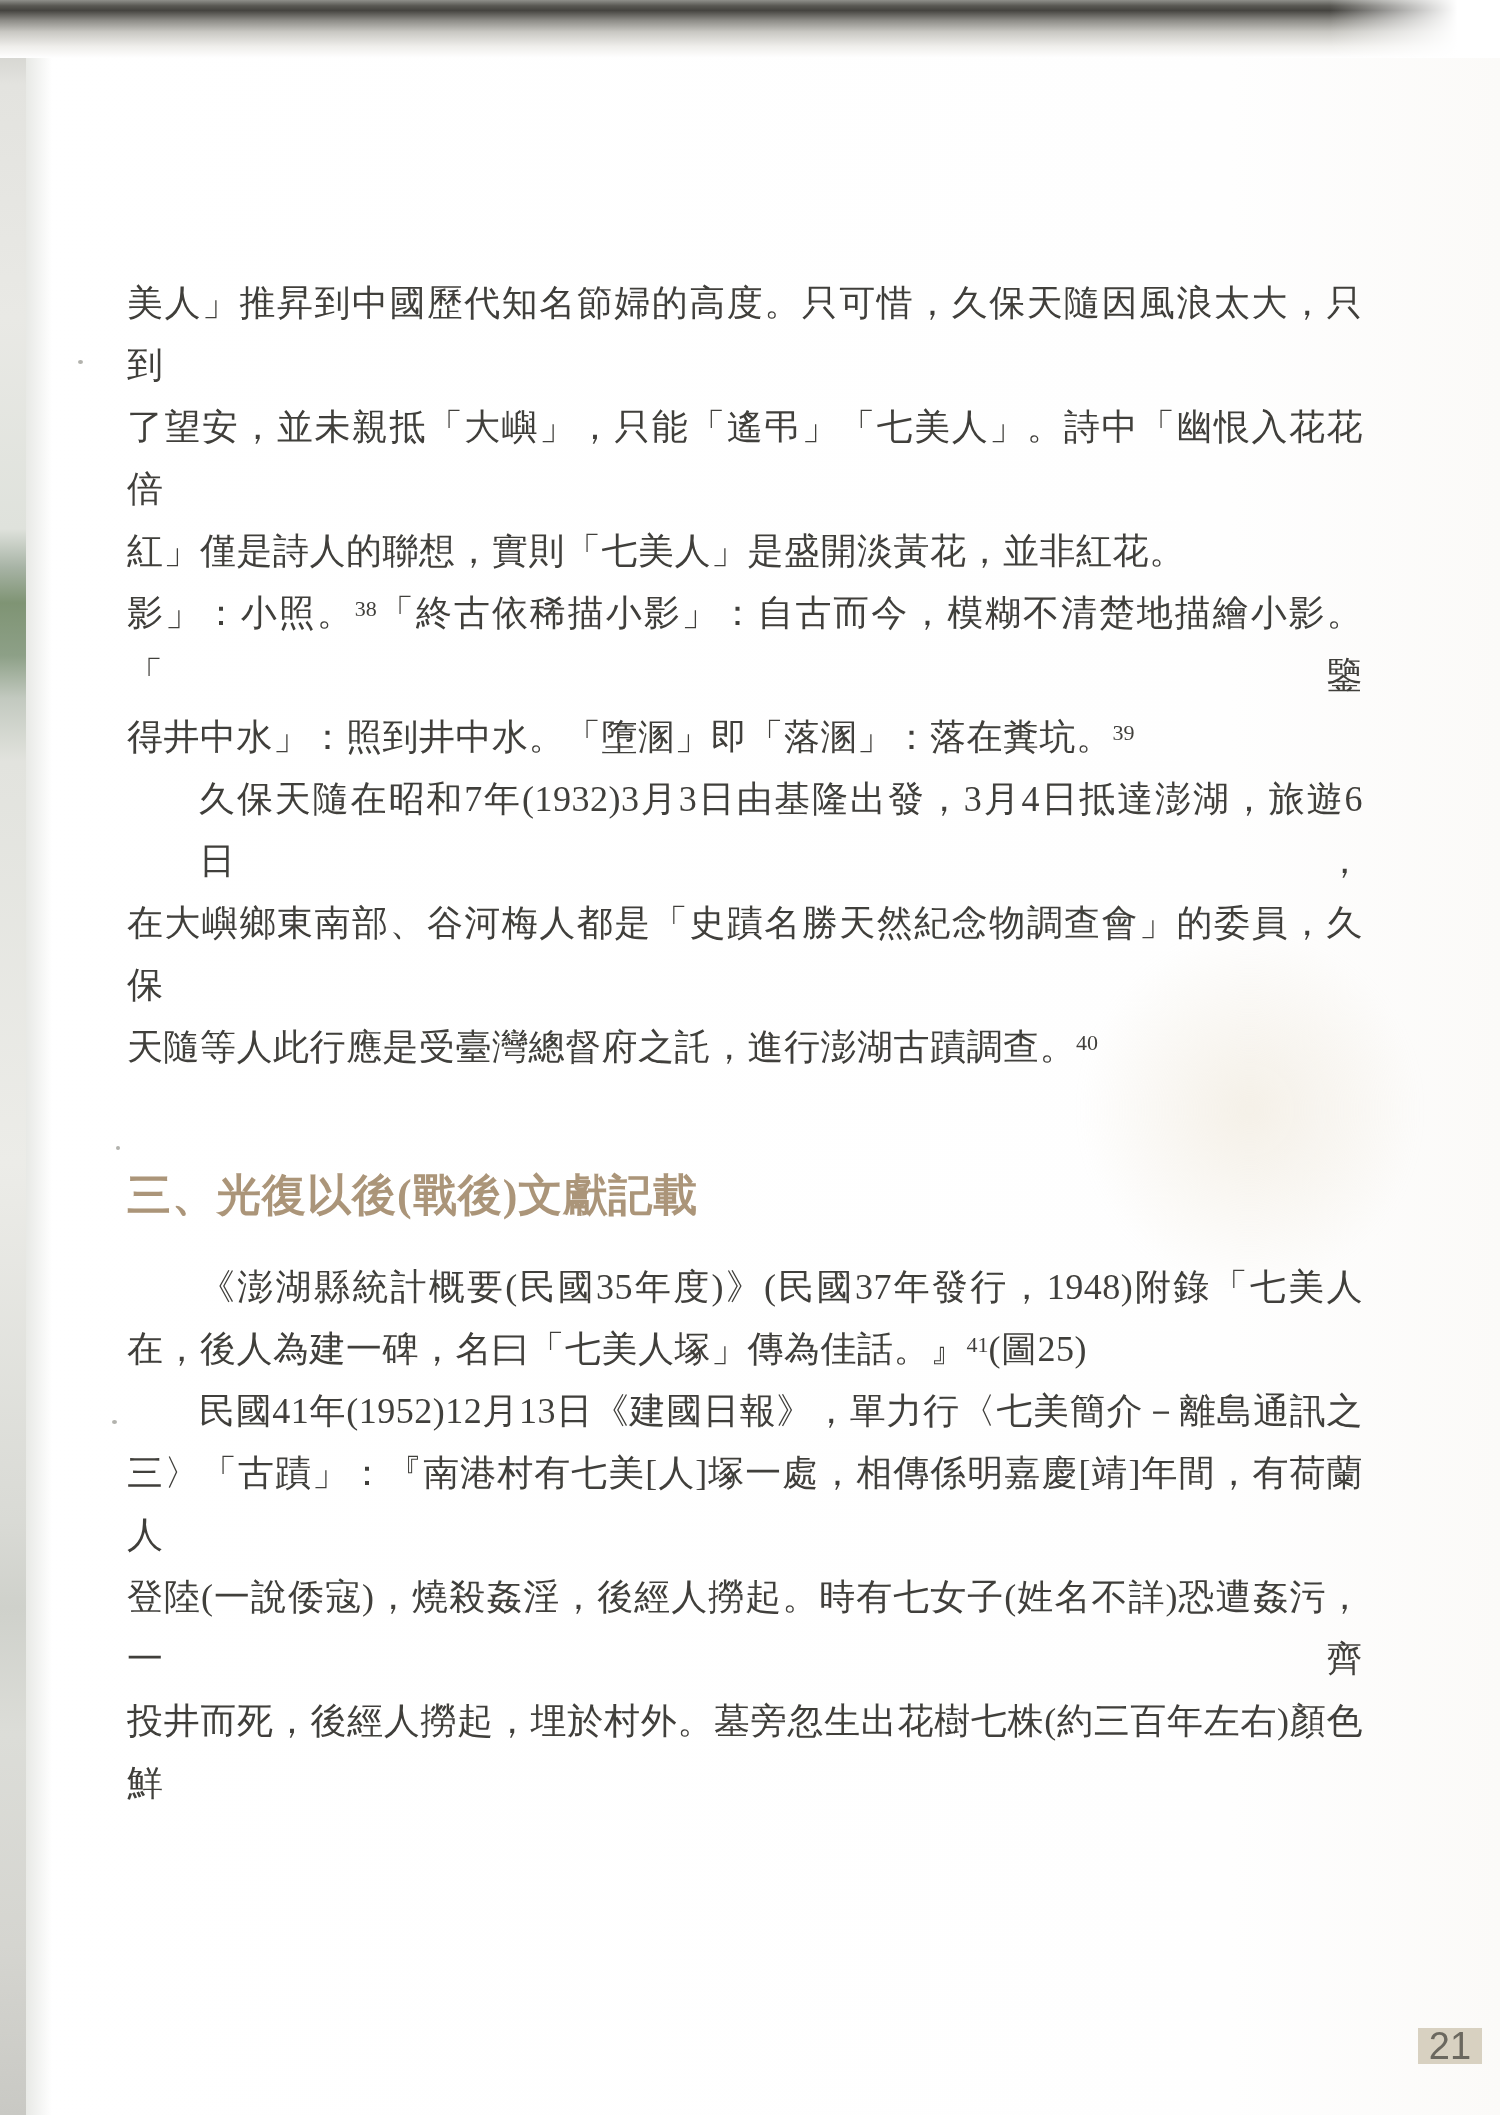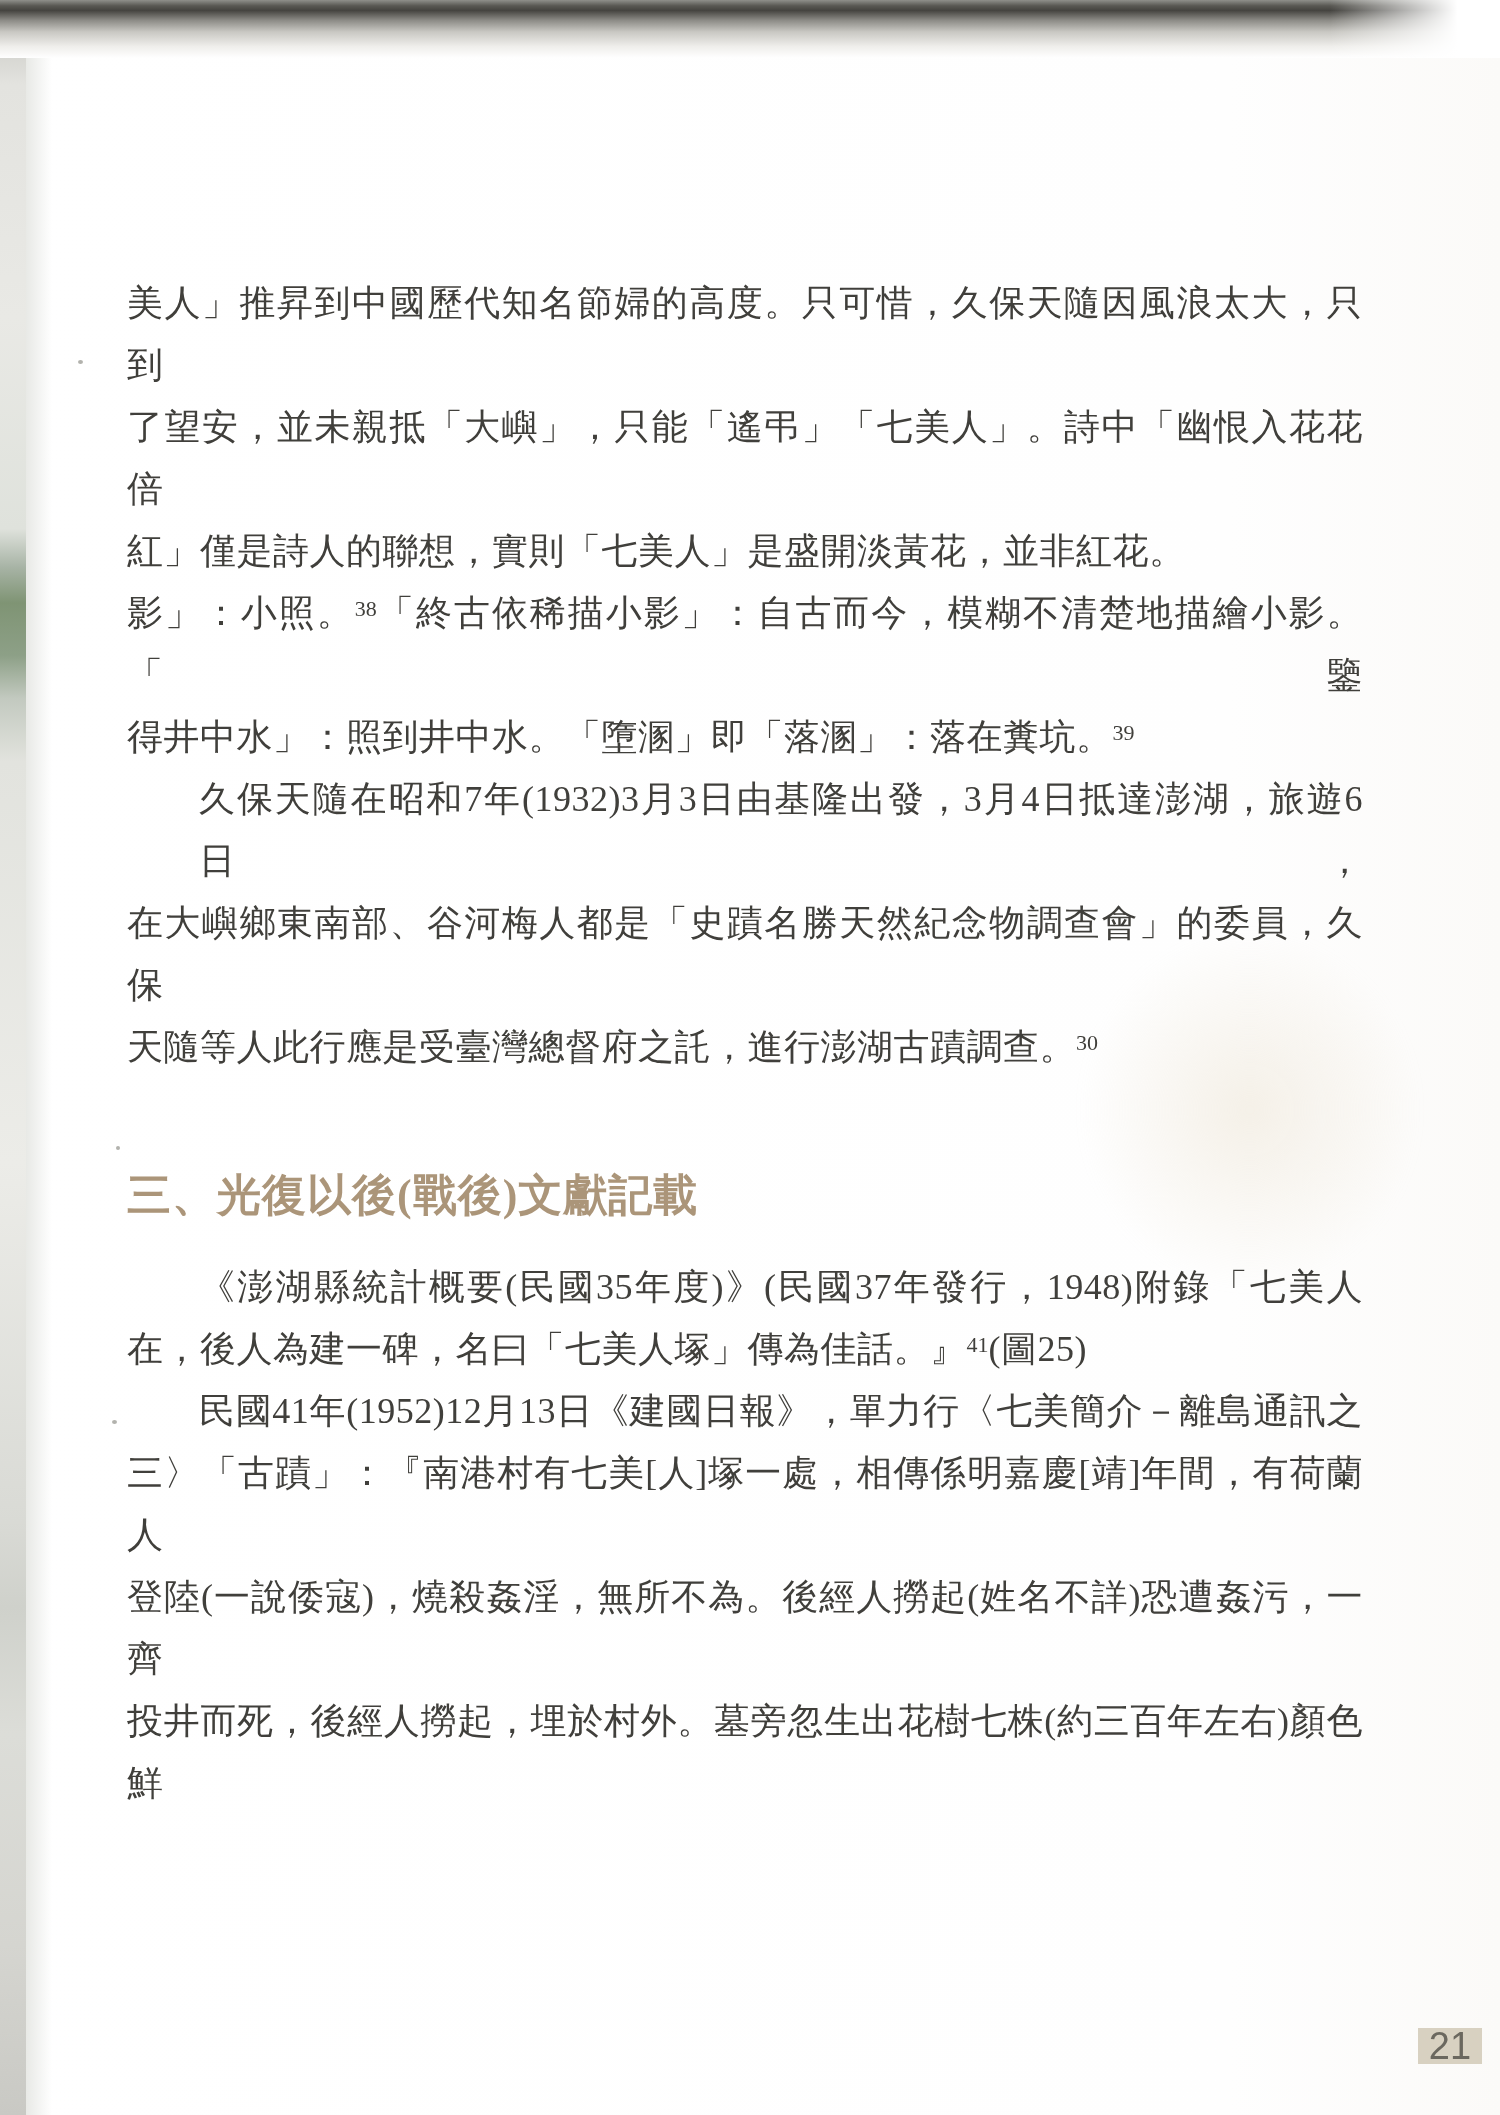--- a/index.html
+++ b/index.html
@@ -86,35 +86,35 @@
           <div class="bline">了望安，並未親抵「大嶼」，只能「遙弔」「七美人」。詩中「幽恨入花花倍</div>
           <div class="bline lastline">紅」僅是詩人的聯想，實則「七美人」是盛開淡黃花，並非紅花。</div>
         </div>
         <div class="para">
           <div class="bline">影」：小照。<sup>38</sup>「終古依稀描小影」：自古而今，模糊不清楚地描繪小影。「鑒</div>
           <div class="bline lastline">得井中水」：照到井中水。「墮溷」即「落溷」：落在糞坑。<sup>39</sup></div>
         </div>
         <div class="para">
           <div class="bline indent">久保天隨在昭和7年(1932)3月3日由基隆出發，3月4日抵達澎湖，旅遊6日，</div>
           <div class="bline">在大嶼鄉東南部、谷河梅人都是「史蹟名勝天然紀念物調查會」的委員，久保</div>
-          <div class="bline lastline">天隨等人此行應是受臺灣總督府之託，進行澎湖古蹟調查。<sup>30</sup></div>
+          <div class="bline lastline">天隨等人此行應是受臺灣總督府之託，進行澎湖古蹟調查。<sup>40</sup></div>
         </div>
       </div>
 
     <div class="section-heading" style="color: rgb(171, 149, 121); font-family: Liberation Serif, serif;">三、光復以後(戰後)文獻記載</div>
 
     <div id="para-bottom">
         <div class="para">
           <div class="bline indent">《澎湖縣統計概要(民國35年度)》(民國37年發行，1948)附錄「七美人</div>
           <div class="bline lastline">在，後人為建一碑，名曰「七美人塚」傳為佳話。』<sup>41</sup>(圖25)</div>
         </div>
         <div class="para">
           <div class="bline indent">民國41年(1952)12月13日《建國日報》，單力行〈七美簡介－離島通訊之</div>
           <div class="bline">三〉「古蹟」：『南港村有七美[人]塚一處，相傳係明嘉慶[靖]年間，有荷蘭人</div>
-          <div class="bline">登陸(一說倭寇)，燒殺姦淫，無所不為。後經人撈起(姓名不詳)恐遭姦污，一齊</div>
+          <div class="bline">登陸(一說倭寇)，燒殺姦淫，後經人撈起。時有七女子(姓名不詳)恐遭姦污，一齊</div>
           <div class="bline">投井而死，後經人撈起，埋於村外。墓旁忽生出花樹七株(約三百年左右)顏色鮮</div>
         </div>
       </div>
 
   </div>
 
   <div class="pagenum-box" style="background: rgb(216, 209, 193); color: rgb(107, 104, 95);">21</div>
 
 </div>
 

